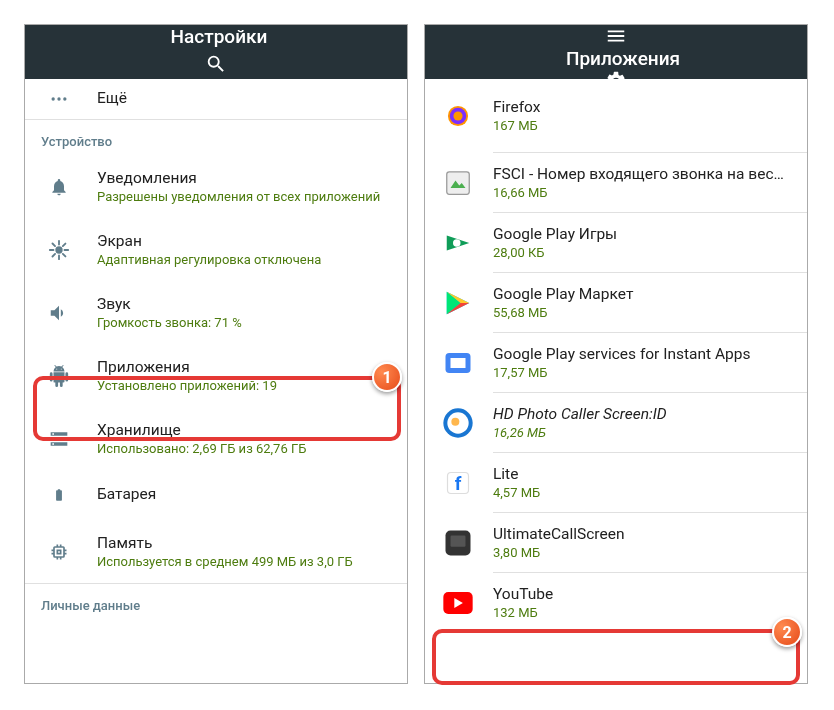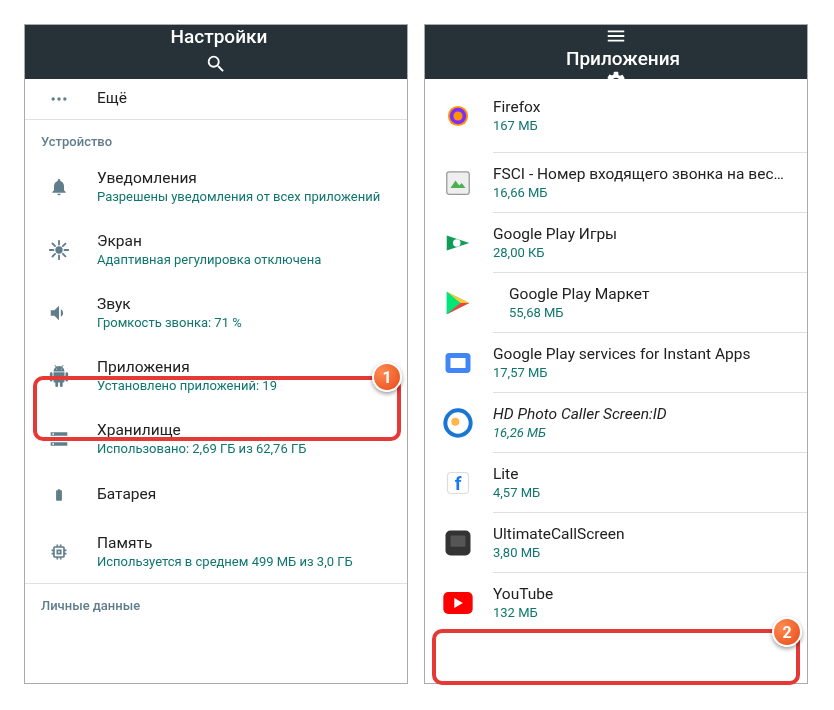--- a/index.html
+++ b/index.html
@@ -74,21 +74,21 @@
   }
   .row .texts { flex: 1; min-width: 0; }
   .row .primary {
     font-size: 15.5px;
     color: #212121;
     margin-bottom: 2px;
     white-space: nowrap; overflow: hidden; text-overflow: ellipsis;
   }
   .row .secondary {
     font-size: 13px;
-    color: #0f766e;
+    color: #4d7c0f;
     white-space: nowrap; overflow: hidden; text-overflow: ellipsis;
   }
   .row.tight { padding: 10px 16px; }
 
   .highlight-box {
     position: absolute;
     border: 4px solid #e53935;
     border-radius: 10px;
     pointer-events: none;
     z-index: 50;
@@ -290,21 +290,21 @@
             <path d="M3 6l18 6-18 6 0-12z" fill="#0f9d58"></path>
             <circle cx="11" cy="12" r="3" fill="#fff"></circle>
           </svg>
         </div>
         <div class="texts">
           <div class="primary">Google Play Игры</div>
           <div class="secondary">28,00 КБ</div>
         </div>
       </div>
       <div class="divider" style="margin-left: 68px;"></div>
-      <div class="row" style="padding: 12px 16px; gap: 16px;">
+      <div class="row" style="padding: 12px 16px;">
         <div class="app-icon">
           <svg width="30" height="30" viewBox="0 0 24 24">
             <path d="M3 3l18 9-18 9z" fill="#00c4ff"></path>
             <path d="M3 3l11 9-11 9z" fill="#00e676"></path>
             <path d="M3 3l18 9-7 0z" fill="#ffca28"></path>
             <path d="M3 21l18-9-7 0z" fill="#f44336"></path>
           </svg>
         </div>
         <div class="texts">
           <div class="primary">Google Play Маркет</div>

